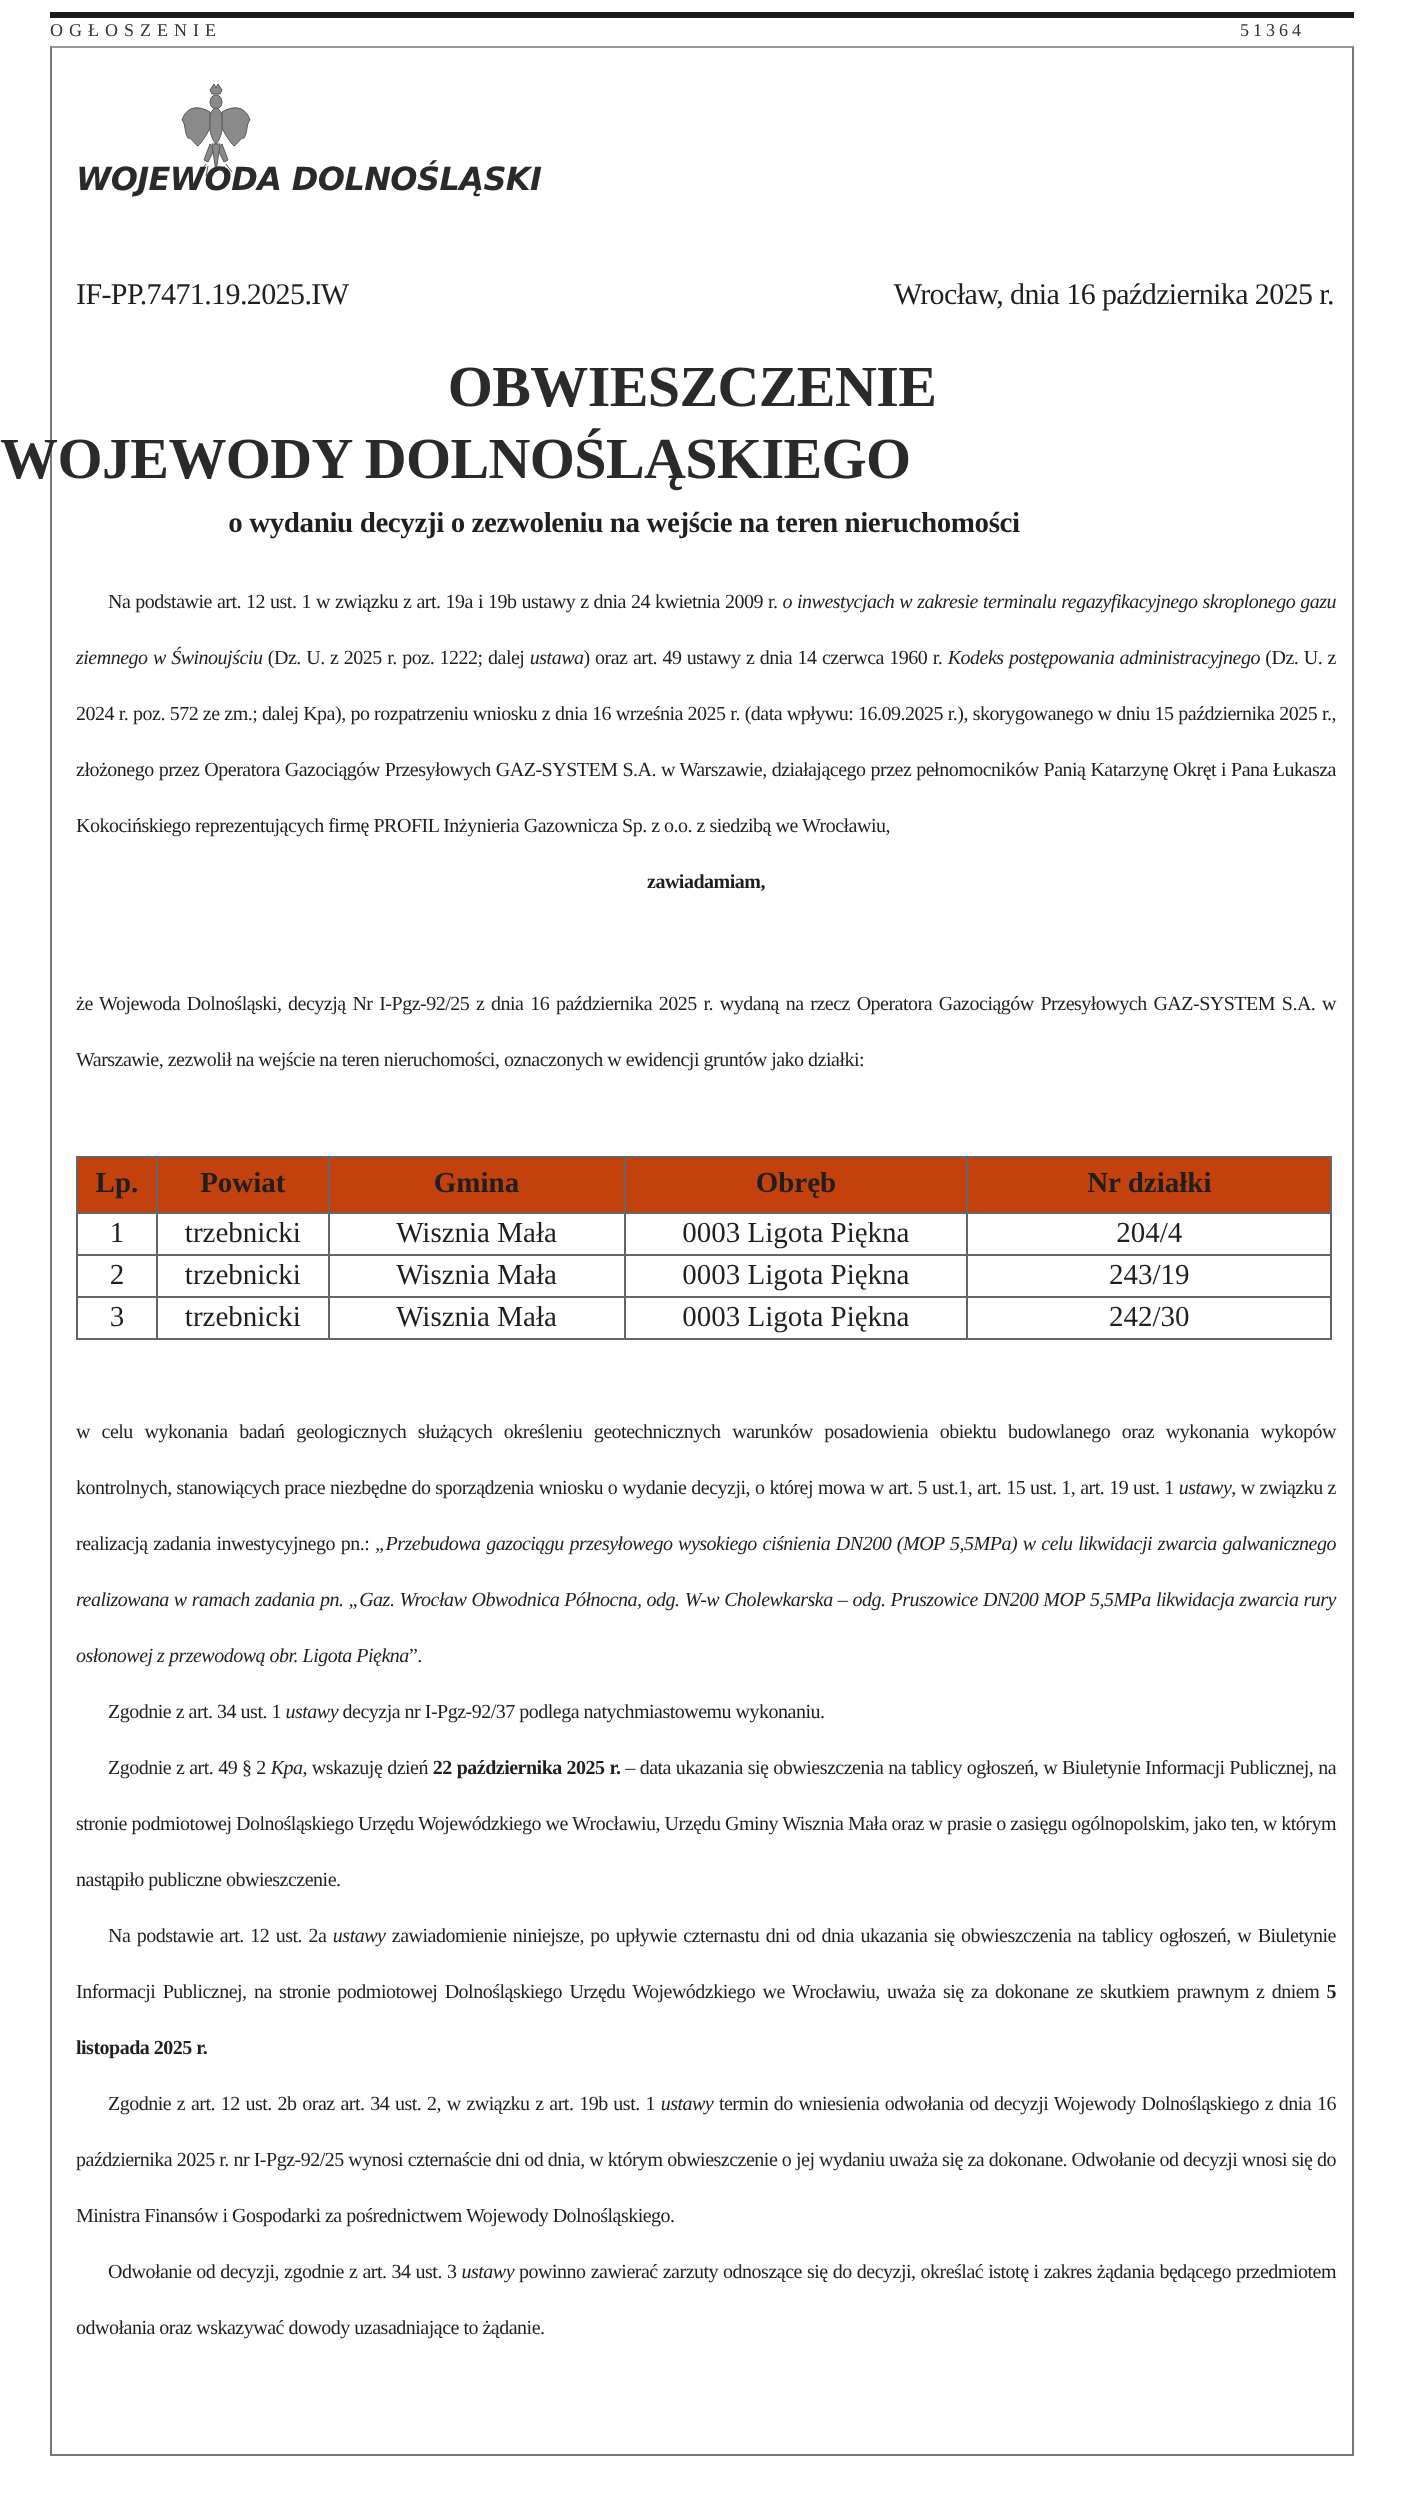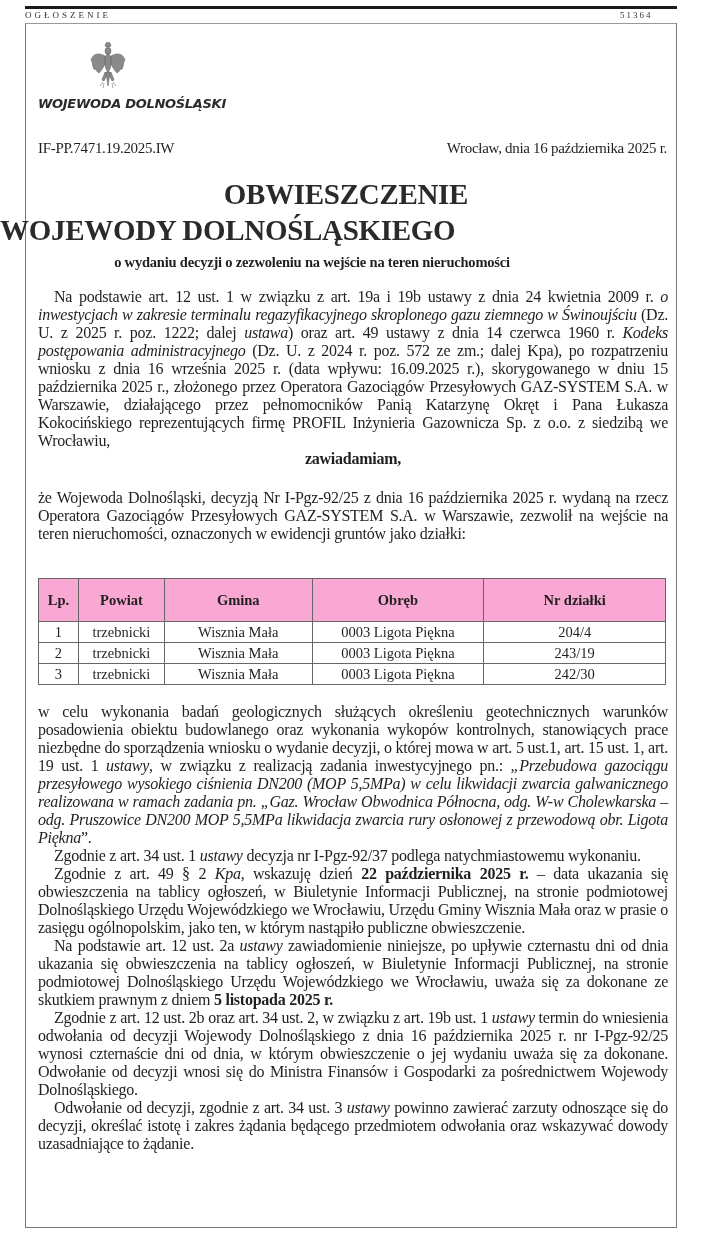--- a/index.html
+++ b/index.html
@@ -6,43 +6,43 @@
   html, body { width: 704px; height: 1250px; background: #ffffff; overflow: hidden; }
   body { font-family: "Liberation Serif", "DejaVu Serif", serif; color: #1f1f1f; position: relative; }
 
   .top-rule { position: absolute; left: 25px; top: 6px; width: 652px; height: 3px; background: #1a1a1a; }
   .section-label { position: absolute; left: 25px; top: 10px; font-size: 9px; letter-spacing: 3px; color: #333; }
   .page-number { position: absolute; left: 620px; top: 10px; width: 57px; text-align: left; font-size: 9px; letter-spacing: 2px; color: #333; }
 
   .frame { position: absolute; left: 25px; top: 23px; width: 652px; height: 1205px; border: 1.5px solid #777; border-top: 1px solid #999; }
 
   .emblem { position: absolute; left: 90px; top: 42px; width: 36px; height: 50px; }
-  .authority { position: absolute; left: 38px; top: 96px; font-family: "DejaVu Sans", sans-serif; font-style: italic; font-weight: bold; font-size: 13px; color: #2a2a2a; letter-spacing: -0.3px; }
+  .authority { position: absolute; left: 38px; top: 80px; font-family: "DejaVu Sans", sans-serif; font-style: italic; font-weight: bold; font-size: 16px; color: #2a2a2a; letter-spacing: -0.3px; }
 
   .ref { position: absolute; left: 38px; top: 140px; font-size: 15px; letter-spacing: -0.3px; }
   .place-date { position: absolute; right: 37px; top: 140px; font-size: 15px; letter-spacing: -0.3px; }
 
   .title1 { position: absolute; left: 0; width: 692px; top: 178px; text-align: center; font-size: 29px; font-weight: bold; color: #2a2a2a; letter-spacing: -0.3px; }
   .title2 { position: absolute; left: 0; width: 704px; top: 214px; font-size: 29px; font-weight: bold; color: #2a2a2a; letter-spacing: -0.3px; }
   .subtitle { position: absolute; left: 0; width: 624px; top: 254px; text-align: center; font-size: 14.5px; font-weight: bold; letter-spacing: -0.2px; }
 
-  .body-text { position: absolute; left: 38px; width: 630px; font-size: 16px; line-height: 18px; text-align: justify; letter-spacing: -0.25px; }
+  .body-text { position: absolute; left: 38px; width: 630px; font-size: 10px; line-height: 28px; text-align: justify; letter-spacing: -0.25px; }
   .body-text p { text-indent: 16px; }
   .body-text p.noindent { text-indent: 0; }
   .center-bold { text-align: center; font-weight: bold; text-indent: 0 !important; }
   i, em { font-style: italic; }
   b { font-weight: bold; }
 
   .blk1 { top: 288px; }
   .blk2 { top: 489px; }
   .blk3 { top: 703px; }
 
   table.parcels { position: absolute; left: 38px; top: 578px; width: 628px; border-collapse: collapse; font-size: 14.5px; }
   table.parcels th, table.parcels td { border: 1px solid #666; text-align: center; padding: 0; }
-  table.parcels th { background: #f9a8d4; font-weight: bold; height: 43px; }
+  table.parcels th { background: #c2410c; font-weight: bold; height: 28px; }
   table.parcels td { height: 21px; }
   .c-lp { width: 40px; } .c-pow { width: 86px; } .c-gm { width: 148px; } .c-ob { width: 172px; } .c-nr { width: 182px; }
 </style>
 </head>
 <body>
 
 <div class="top-rule"></div>
 <div class="section-label">OGŁOSZENIE</div>
 <div class="page-number">51364</div>
 

